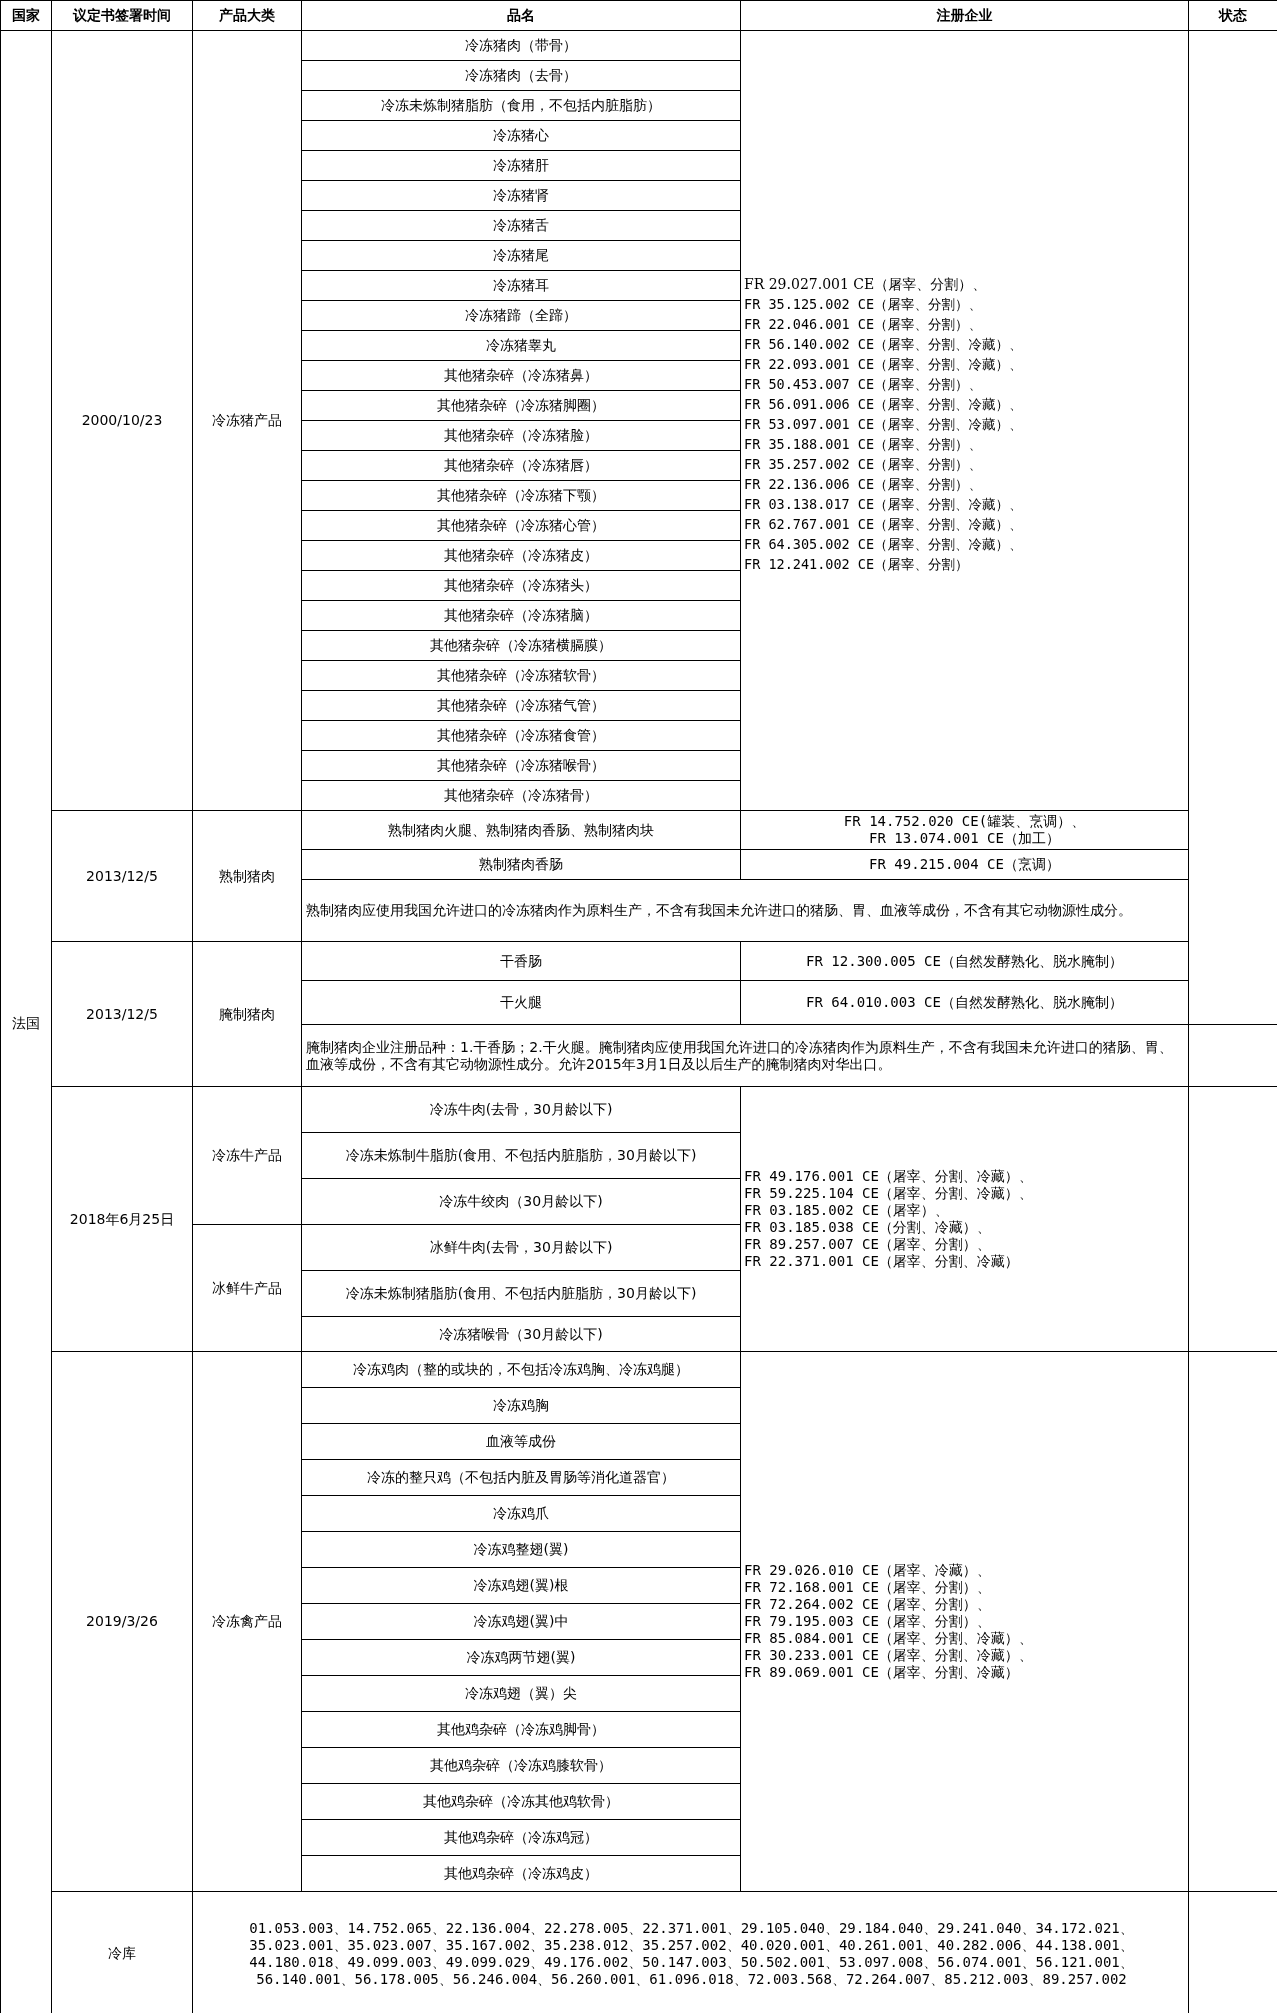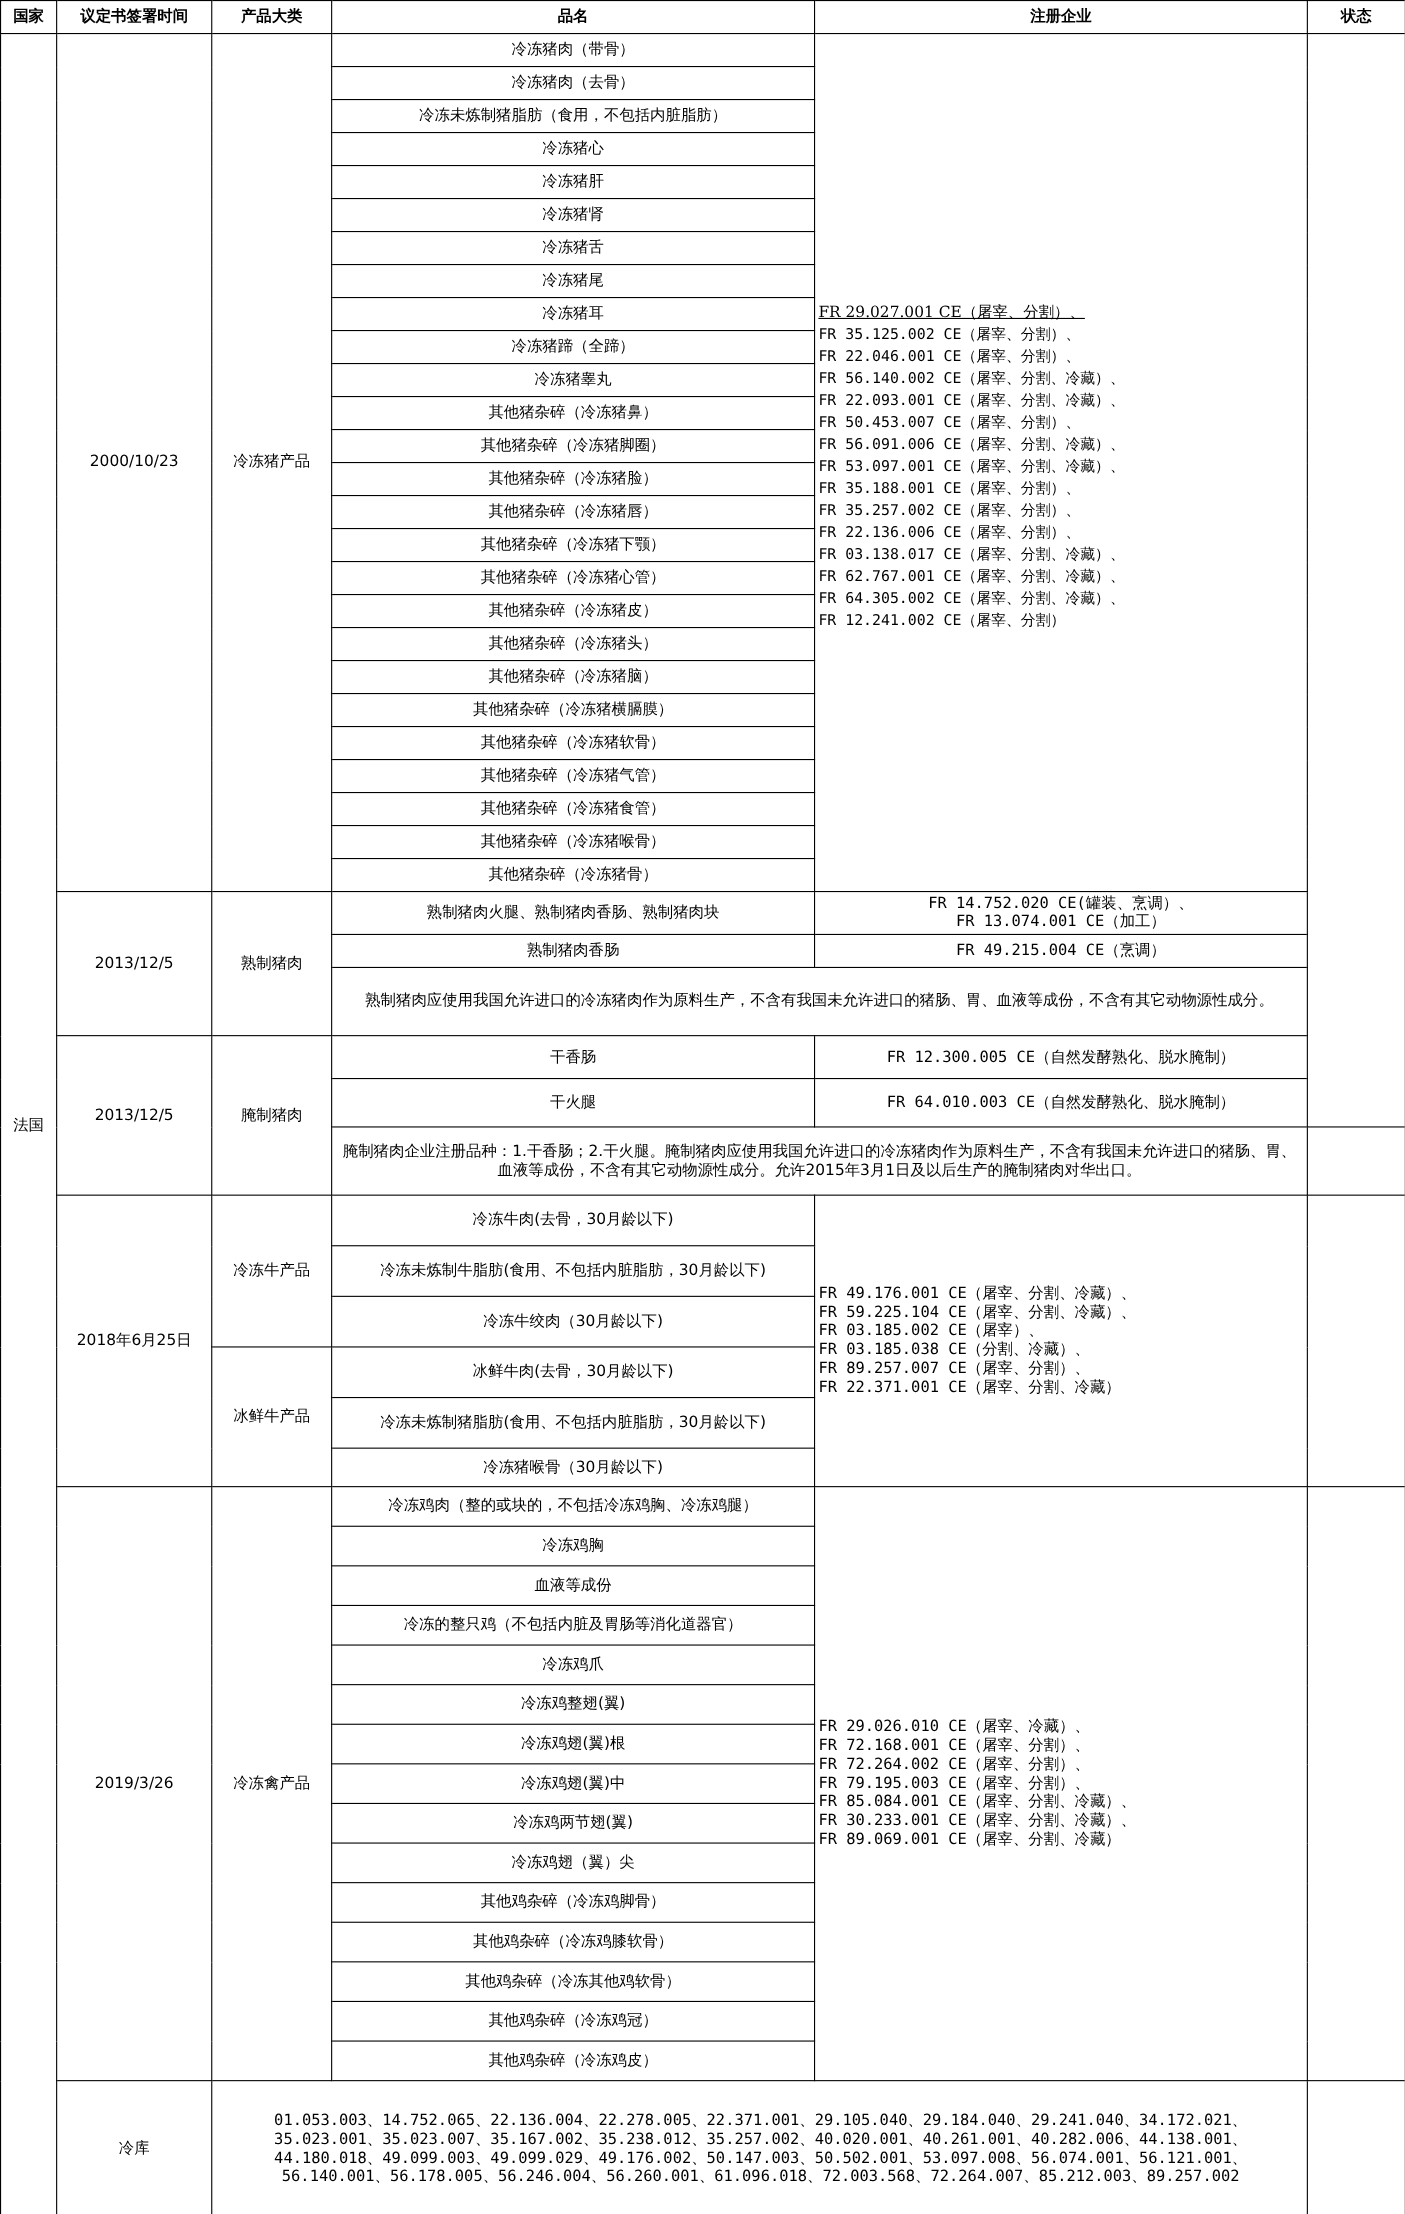--- a/index.html
+++ b/index.html
@@ -3,22 +3,22 @@
 <meta charset="utf-8">
 <style>
   html, body { margin: 0; padding: 0; background: #ffffff; }
   body { width: 1277px; height: 2013px; overflow: hidden; font-family: "DejaVu Sans", sans-serif; color: #000; }
   table.sheet { border-collapse: collapse; table-layout: fixed; width: 1277px; border-radius: 17px; }
   table.sheet td, table.sheet th { border: 1.5px solid #000; padding: 0; font-size: 14px; line-height: 17px; vertical-align: middle; overflow: hidden; }
   th { font-weight: bold; font-size: 15px; text-align: center; height: 29px; }
   .c { text-align: center; }
   .l { text-align: left; padding-left: 3px !important; }
   .mono { font-family: "DejaVu Sans Mono", monospace; font-size: 13.5px; line-height: 20px; white-space: pre; }
-  .mono .first { font-family: "DejaVu Serif", serif; font-size: 14px; text-decoration: underline; }
-  .note { text-align: center; padding: 2px 4px !important; line-height: 18px; font-size: 14px; vertical-align: top; }
+  .mono .first { font-family: "DejaVu Serif", serif; font-size: 14px; }
+  .note { text-align: left; padding: 2px 4px !important; line-height: 18px; font-size: 14px; vertical-align: top; }
   .cold { font-family: "DejaVu Sans Mono", monospace; font-size: 13px; line-height: 20px; text-align: left; padding-left: 2px !important; }
   .centerlines { text-align: center; font-family: "DejaVu Sans Mono", monospace; font-size: 13.5px; line-height: 18px; }
   tr.p { height: 30px; }
   tr.b { height: 46px; }
   tr.b6 { height: 35px; }
   tr.k { height: 36px; }
 </style>
 </head>
 <body>
 

